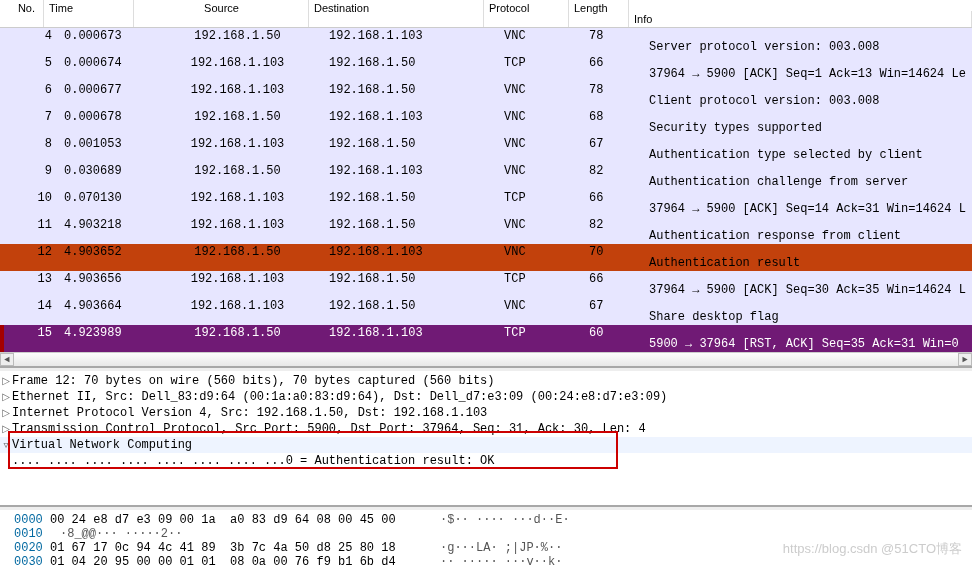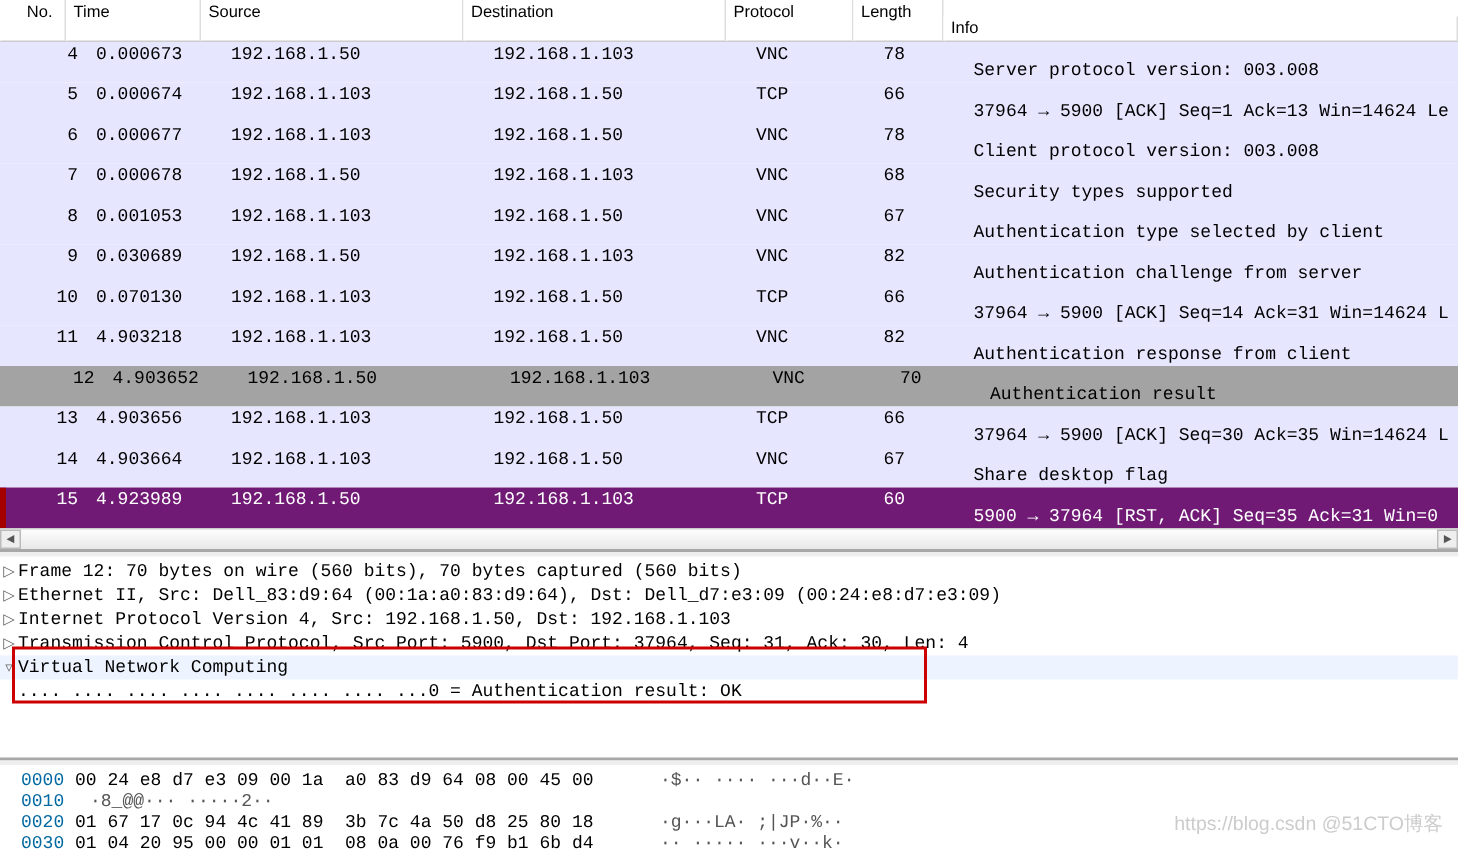--- a/index.html
+++ b/index.html
@@ -2,29 +2,29 @@
 <html><head>
 <meta charset="utf-8">
 <style>
 * { box-sizing: border-box; margin: 0; padding: 0; }
 body { font-family: "Consolas", "Courier New", monospace; font-size: 12px; background: #fff; color: #000; width: 972px; overflow: hidden; }
 .packet-list { border-bottom: 2px solid #a8a8a8; }
 .header-row { display: flex; background: #fff; border-bottom: 1px solid #ccc; font-family: Arial, sans-serif; font-size: 11px; }
 .header-row > div { padding: 2px 4px; border-right: 1px solid #ddd; border-left: 1px solid #fff; }
 .col-no { width: 44px; text-align: right; padding-right: 8px !important; }
 .col-time { width: 90px; }
-.col-src { width: 175px; }
+.col-src { width: 175px; text-align: center; }
 .col-dst { width: 175px; }
 .col-proto { width: 85px; }
 .col-len { width: 60px; text-align: left; padding-right: 8px !important; }
 .col-info { flex: 1; margin-top: 11px; }
 .row { display: flex; white-space: nowrap; overflow: hidden; }
 .row > div { padding: 1px 4px; }
 .row.normal { background: #e7e6ff; }
-.row.sel { background: #a3a3a3; padding-left: 11px; }
+.row.sel { background: #c2410c; }
 .row.last { background: #701a75; color: #fff; }
 .gutter { width: 8px; background: transparent; position: relative; }
 .row.last .gutter::before { content: ""; position: absolute; left: 0; top: 0; bottom: 0; width: 4px; background: #a40000; }
 .bar3 { background: #eee; height: 3px; width: 100%; }
 .det { padding: 2px 0 6px 0; border-bottom: 2px solid #a8a8a8; }
 .det-row { display: flex; padding: 1px 0; }
 .tw { width: 12px; text-align: center; color: #666; font-family: Arial; font-size: 10px; padding-top: 1px; }
 .det-row.hl { background: #eef4ff; }
 .box { border: 2px solid #c00; margin-top: -38px; margin-left: 8px; width: 610px; height: 38px; position: relative; pointer-events: none; }
 .spacer { height: 30px; }

